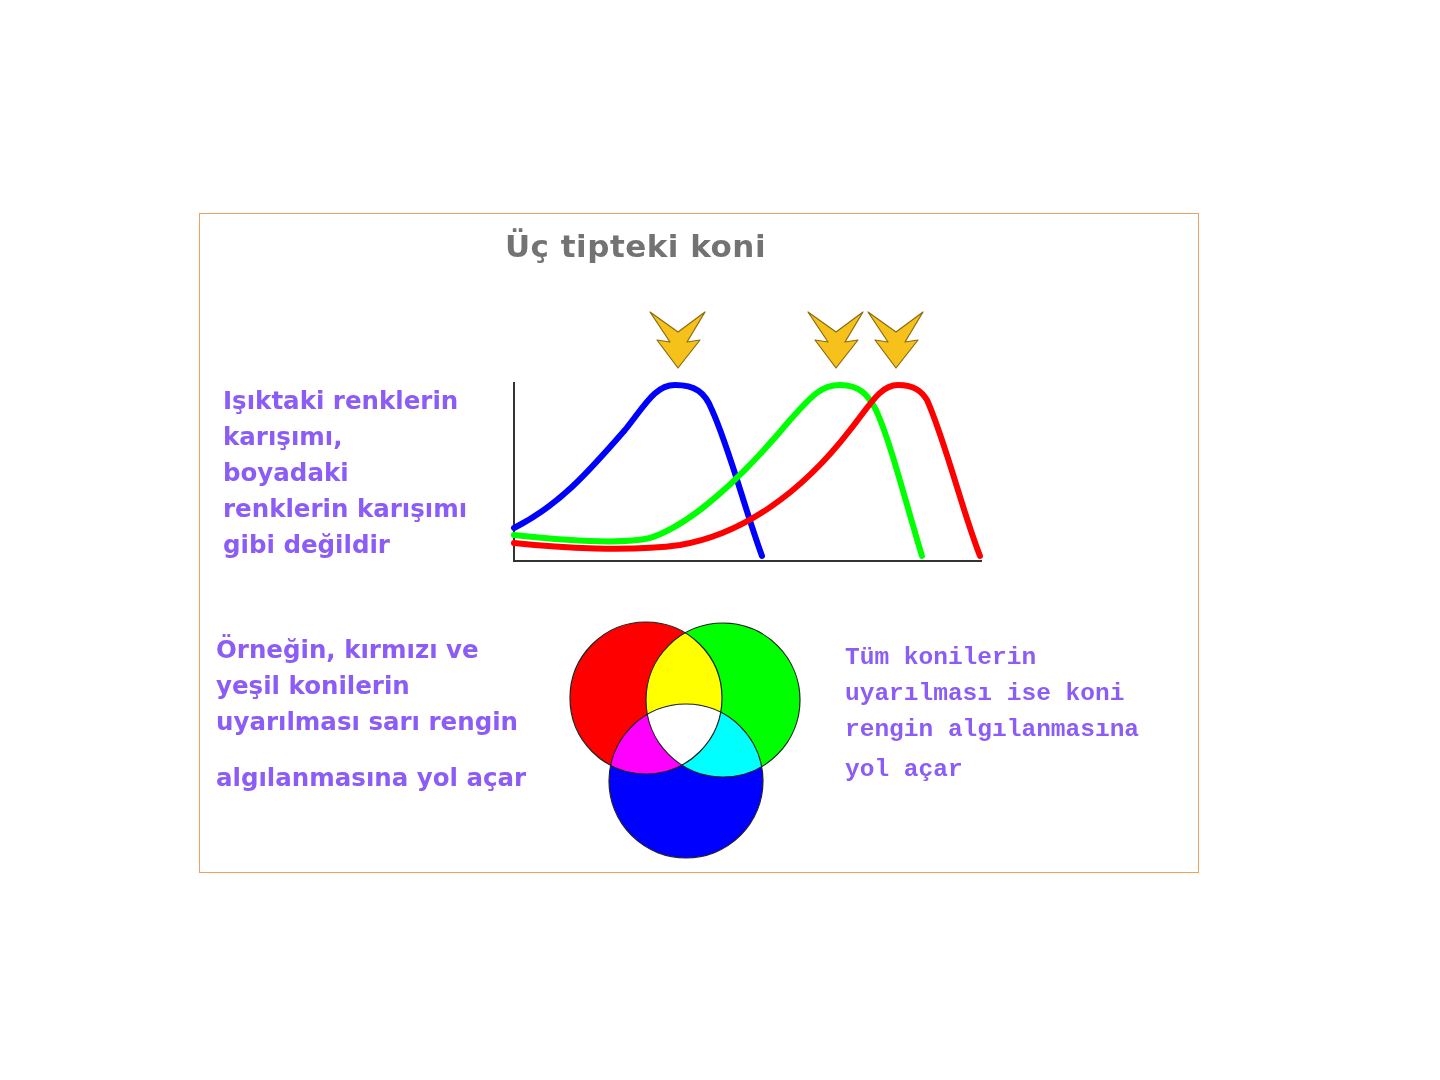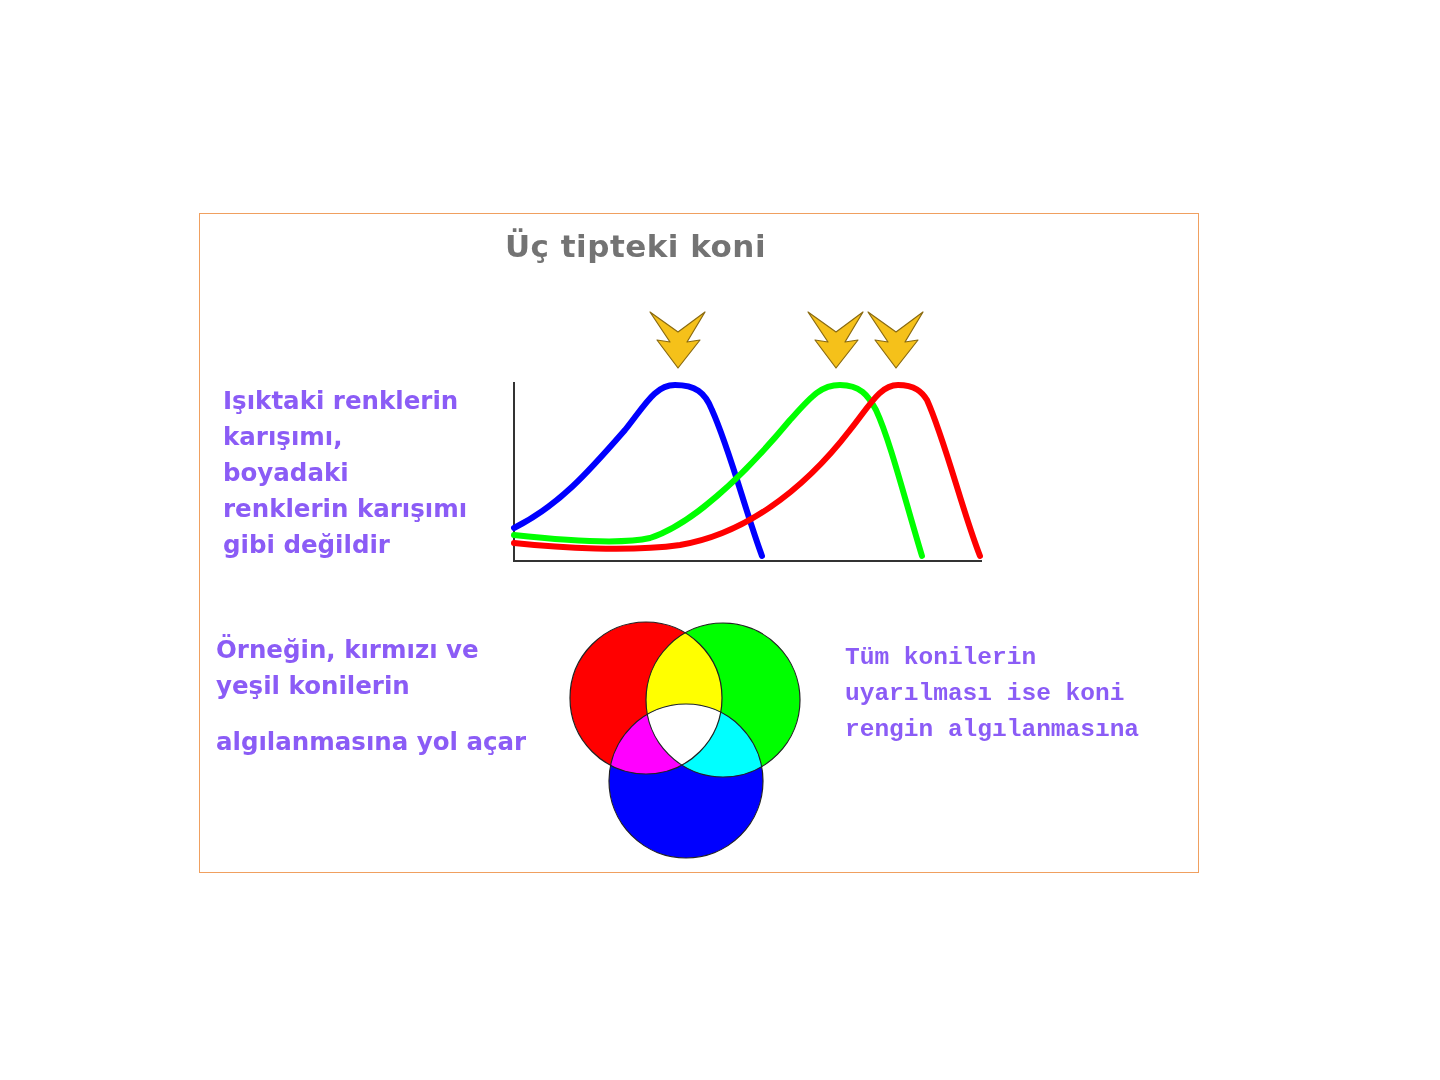--- a/index.html
+++ b/index.html
@@ -90,20 +90,22 @@
   <div>Işıktaki renklerin</div>
   <div>karışımı,</div>
   <div>boyadaki</div>
   <div>renklerin karışımı</div>
   <div class="last">gibi değildir</div>
 </div>
 
 <div class="txt" id="left-bottom">
   <div>Örneğin, kırmızı ve</div>
   <div>yeşil konilerin</div>
+  <div>uyarılması sarı rengin</div>
   <div class="last">algılanmasına yol açar</div>
 </div>
 
 <div class="txt" id="right-bottom">
   <div>Tüm konilerin</div>
   <div>uyarılması ise koni</div>
   <div>rengin algılanmasına</div>
+  <div class="last">yol açar</div>
 </div>
 
 </body></html>

